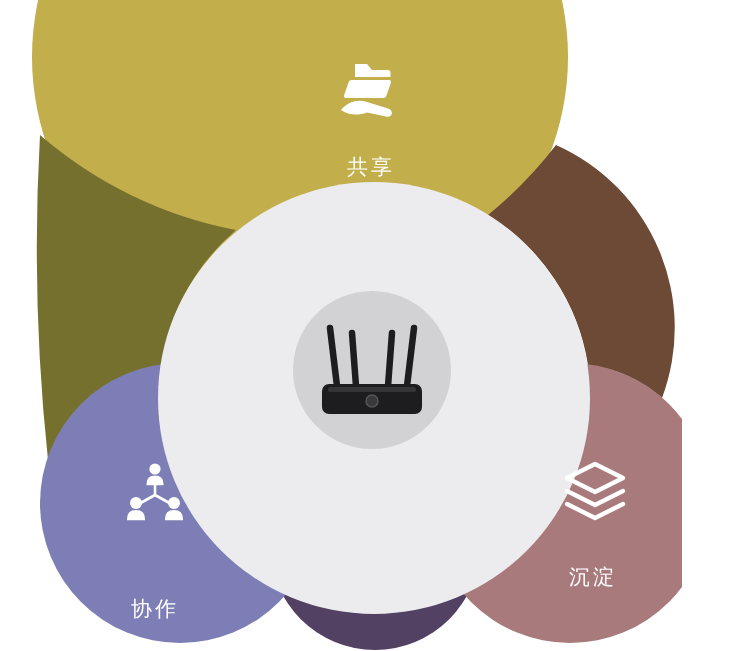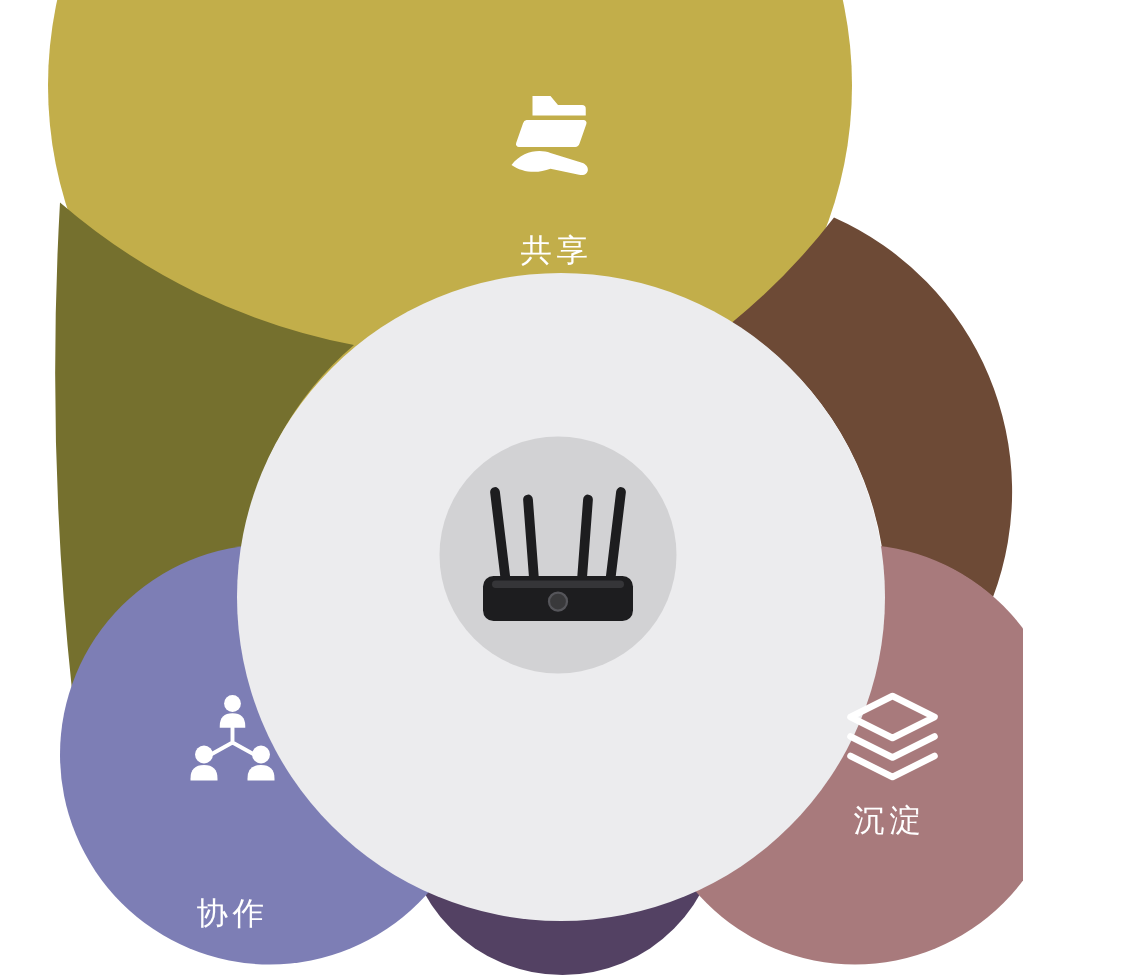--- a/index.html
+++ b/index.html
@@ -25,21 +25,21 @@
     width: 140px;
     text-align: center;
     color: #ffffff;
     font-size: 21px;
     letter-spacing: 3px;
     font-weight: 400;
     user-select: none;
   }
   .label-top    { left: 301px; top: 153px; }
   .label-bleft  { left:  85px; top: 563px; margin-top: 32px; }
-  .label-bright { left: 523px; top: 533px; }
+  .label-bright { left: 523px; top: 563px; }
 </style>
 </head>
 <body>
 
 <div class="stage">
 
   <svg class="diagram" width="750" height="651" viewBox="0 0 750 651">
 
     <circle cx="300" cy="57" r="268" fill="#c2ae4a"></circle>
 

